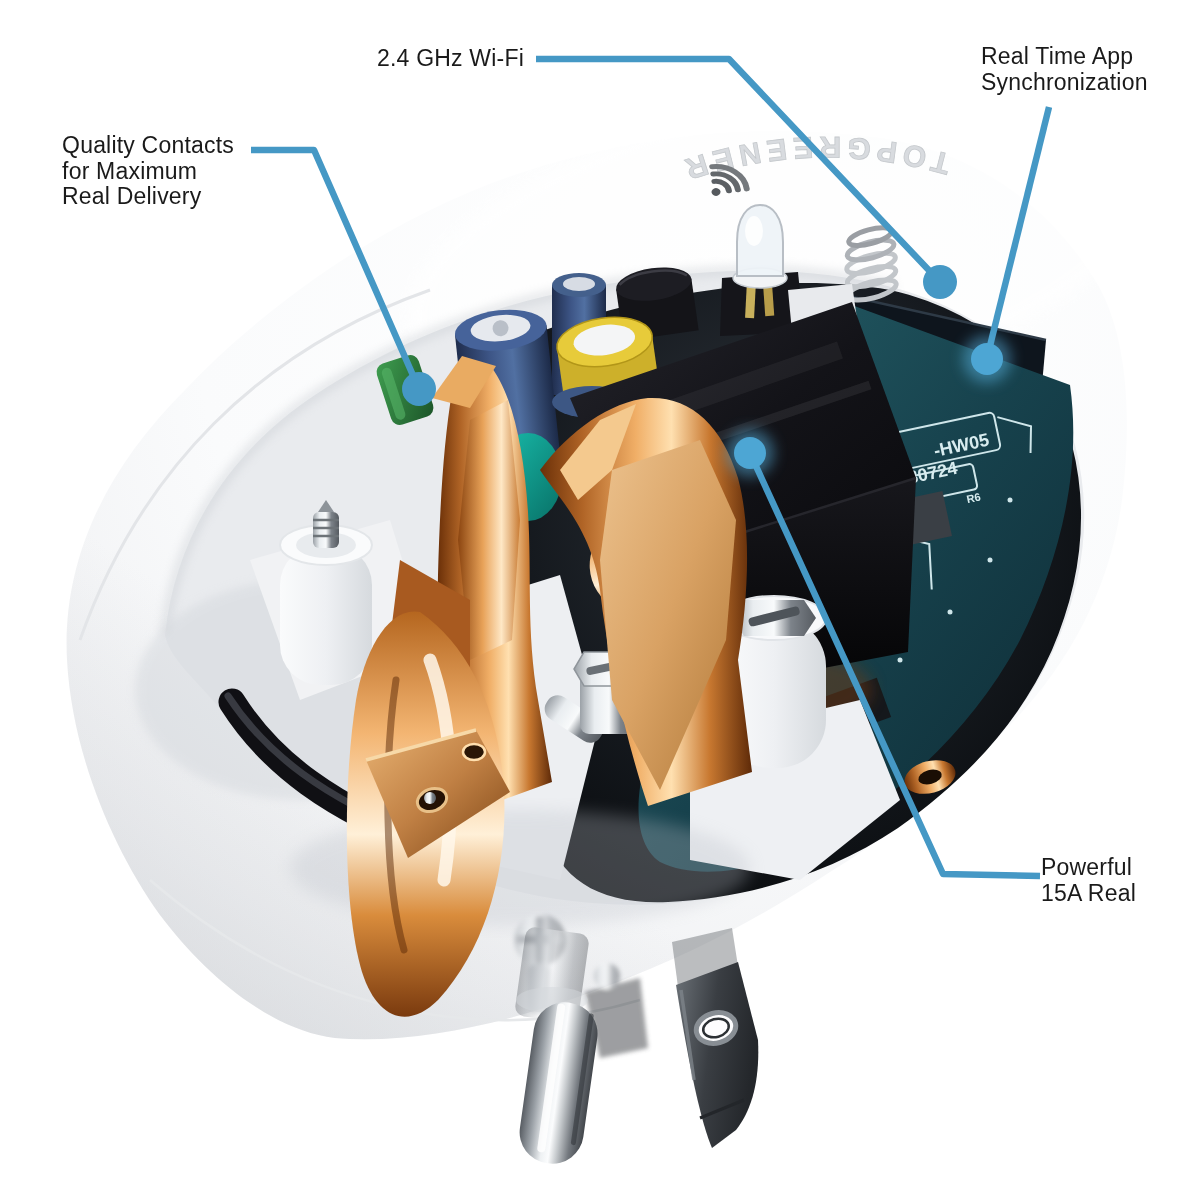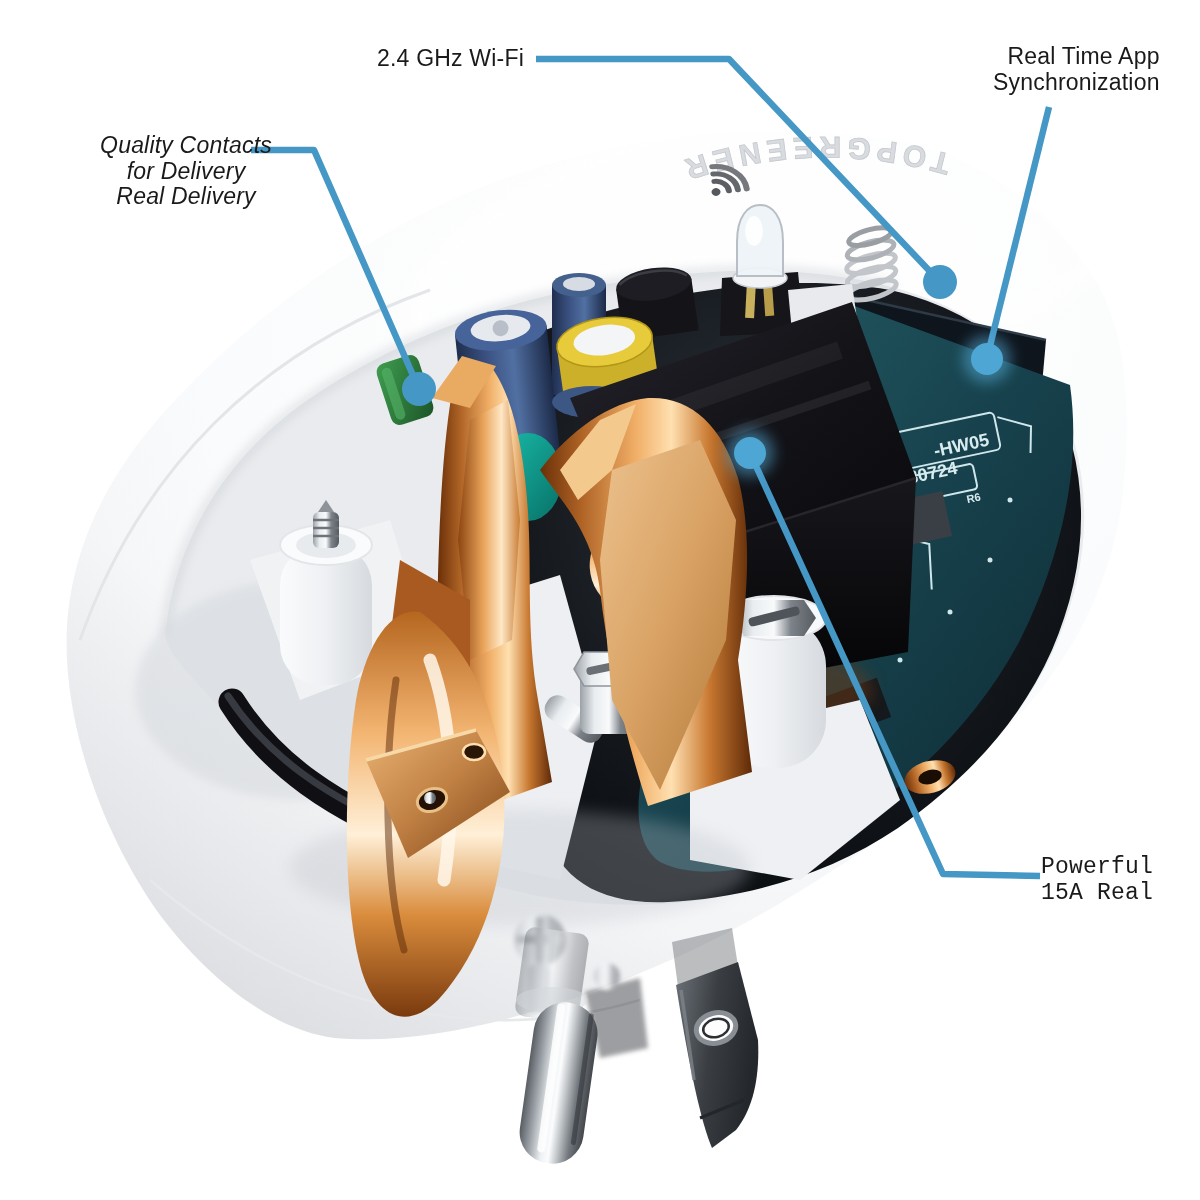--- a/index.html
+++ b/index.html
@@ -2,23 +2,23 @@
 <html><head>
 <meta charset="utf-8">
 <style>
   html,body{margin:0;padding:0;background:#ffffff;}
   #stage{position:relative;width:1200px;height:1200px;background:#ffffff;overflow:hidden;
          font-family:"Liberation Sans",sans-serif;}
   #scene{position:absolute;left:0;top:0;}
   .callout-label{position:absolute;font-size:23px;line-height:25.5px;color:#1a1a1a;
                  letter-spacing:.2px;white-space:nowrap;}
   #label-wifi{top:46px;right:676px;text-align:right;}
-  #label-sync{top:44px;left:981px;text-align:right;margin-left:12px;}
-  #label-contacts{top:133px;right:928px;text-align:center;font-style:italic;}
-  #label-relay{top:855px;left:1041px;text-align:left;font-family:Liberation Mono, monospace;}
+  #label-sync{top:44px;left:981px;text-align:left;}
+  #label-contacts{top:133px;right:966px;text-align:left;}
+  #label-relay{top:855px;left:1041px;text-align:left;}
   .lab-line{display:block;}
 </style>
 </head>
 <body>
 
 <div id="stage">
 <svg id="scene" width="1200" height="1200" viewBox="0 0 1200 1200">
   <defs>
     <radialGradient id="bodyGrad" cx="62%" cy="22%" r="90%">
       <stop offset="0" stop-color="#ffffff"></stop>
@@ -387,20 +387,20 @@
 
 <div id="label-wifi" class="callout-label">
   <span class="lab-line">2.4 GHz Wi-Fi</span>
 </div>
 <div id="label-sync" class="callout-label">
   <span class="lab-line">Real Time App</span>
   <span class="lab-line">Synchronization</span>
 </div>
 <div id="label-contacts" class="callout-label">
   <span class="lab-line">Quality Contacts</span>
-  <span class="lab-line">for Delivery</span>
+  <span class="lab-line">for Maximum</span>
   <span class="lab-line">Real Delivery</span>
 </div>
 <div id="label-relay" class="callout-label">
   <span class="lab-line">Powerful</span>
   <span class="lab-line">15A Real</span>
 </div>
 </div>
 
 </body></html>

